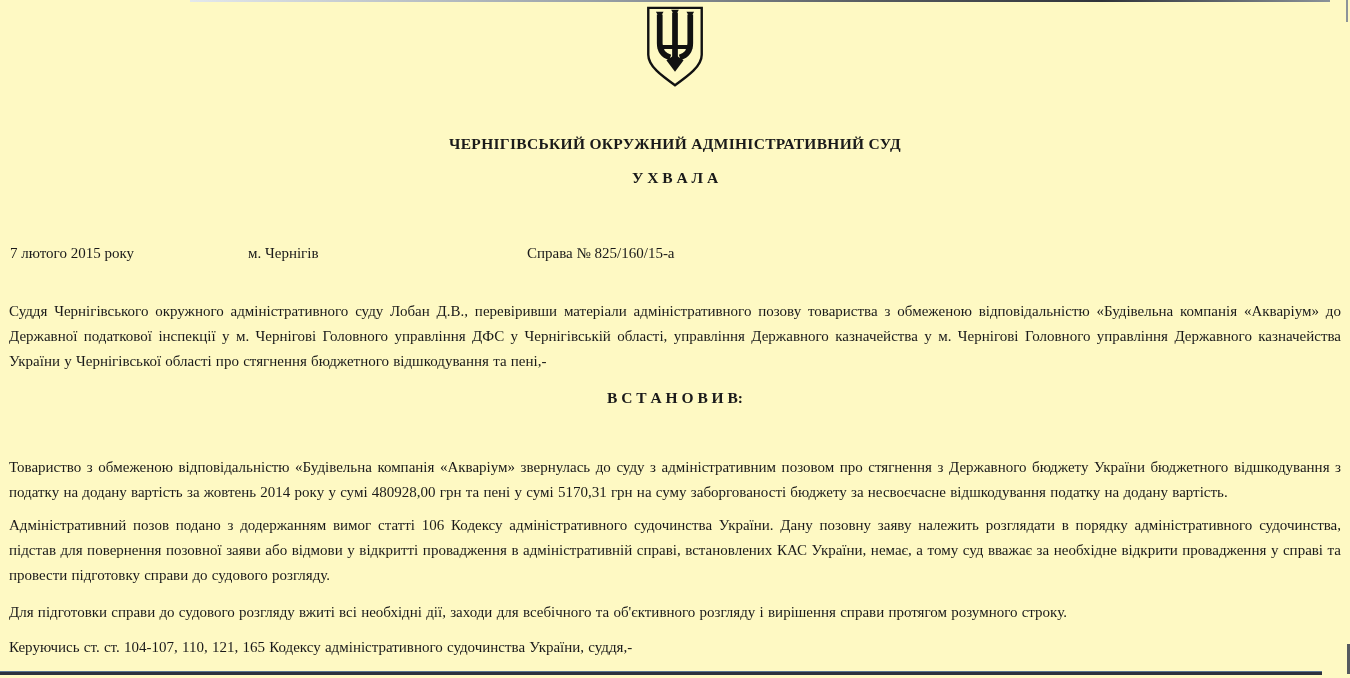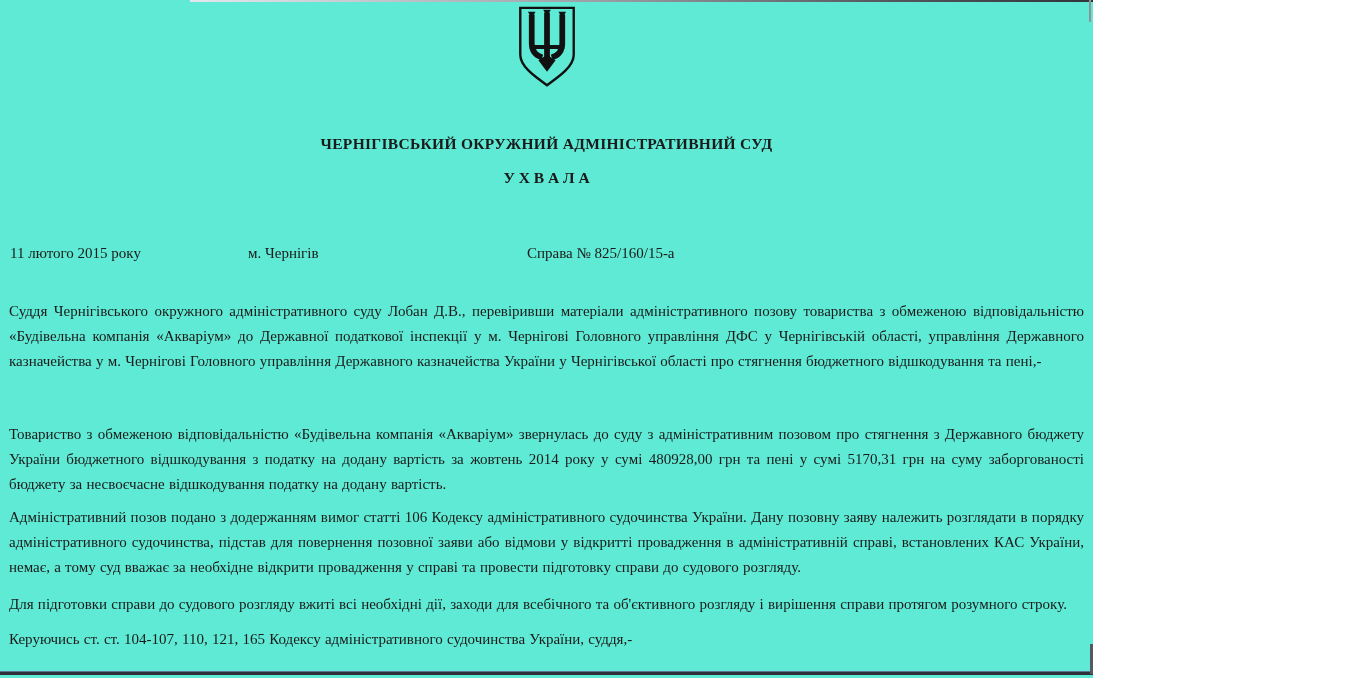--- a/index.html
+++ b/index.html
@@ -1,20 +1,20 @@
 <!DOCTYPE html>
 <html><head>
 <meta charset="utf-8">
 <style>
   html, body { margin: 0; padding: 0; background: #ffffff; }
   .page {
     position: relative;
-    width: 1093px;
+    width: 1350px;
     height: 678px;
-    background: #5eead4;
+    background: #fef9c3;
     overflow: hidden;
     font-family: "Liberation Serif", serif;
     color: #1a1a1a;
     font-size: 15px;
   }
   
   .top-edge {
     position: absolute; top: 0; left: 190px; width: 1140px; height: 2px;
     background: linear-gradient(to right, #e3e8ec, #9aa2a8 35%, #565b60 60%, #30343a 80%, #8a9299);
   }
@@ -77,27 +77,28 @@
     <path d="M32 52 L23 58 L32 70 L41 58 Z" fill="#111"></path>
     <path d="M12 7 L16 14 L20 7 Z M44 7 L48 14 L52 7 Z M28 5 L32 12 L36 5 Z" fill="#111"></path>
     <path d="M14 44 H50" stroke="#111" stroke-width="4"></path>
   </svg>
 
   <div class="court-name">ЧЕРНІГІВСЬКИЙ ОКРУЖНИЙ АДМІНІСТРАТИВНИЙ СУД</div>
 
   <div class="doc-type">У Х В А Л А</div>
 
   <div class="case-line">
-    <span class="date">11 лютого 2015 року</span>
+    <span class="date">7 лютого 2015 року</span>
     <span class="city">м. Чернігів</span>
     <span class="caseno">Справа № 825/160/15-а</span>
   </div>
 
   <p class="para intro">Суддя Чернігівського окружного адміністративного суду Лобан Д.В., перевіривши матеріали адміністративного позову товариства з обмеженою відповідальністю «Будівельна компанія «Акваріум» до Державної податкової інспекції у м. Чернігові Головного управління ДФС у Чернігівській області, управління Державного казначейства у м. Чернігові Головного управління Державного казначейства України у Чернігівської області про стягнення бюджетного відшкодування та пені,-</p>
 
+  <div class="section-heading">В С Т А Н О В И В:</div>
 
   <p class="para p2">Товариство з обмеженою відповідальністю «Будівельна компанія «Акваріум» звернулась до суду з адміністративним позовом про стягнення з Державного бюджету України бюджетного відшкодування з податку на додану вартість за жовтень 2014 року у сумі 480928,00 грн та пені у сумі 5170,31 грн на суму заборгованості бюджету за несвоєчасне відшкодування податку на додану вартість.</p>
   <p class="para p3">Адміністративний позов подано з додержанням вимог статті 106 Кодексу адміністративного судочинства України. Дану позовну заяву належить розглядати в порядку адміністративного судочинства, підстав для повернення позовної заяви або відмови у відкритті провадження в адміністративній справі, встановлених КАС України, немає, а тому суд вважає за необхідне відкрити провадження у справі та провести підготовку справи до судового розгляду.</p>
   <p class="para p4">Для підготовки справи до судового розгляду вжиті всі необхідні дії, заходи для всебічного та об'єктивного розгляду і вирішення справи протягом розумного строку.</p>
   <p class="para p5">Керуючись ст. ст. 104-107, 110, 121, 165 Кодексу адміністративного судочинства України, суддя,-</p>
 
 
   <div class="bottom-edge"></div>
   <div class="bottom-edge-tail"></div>
 

